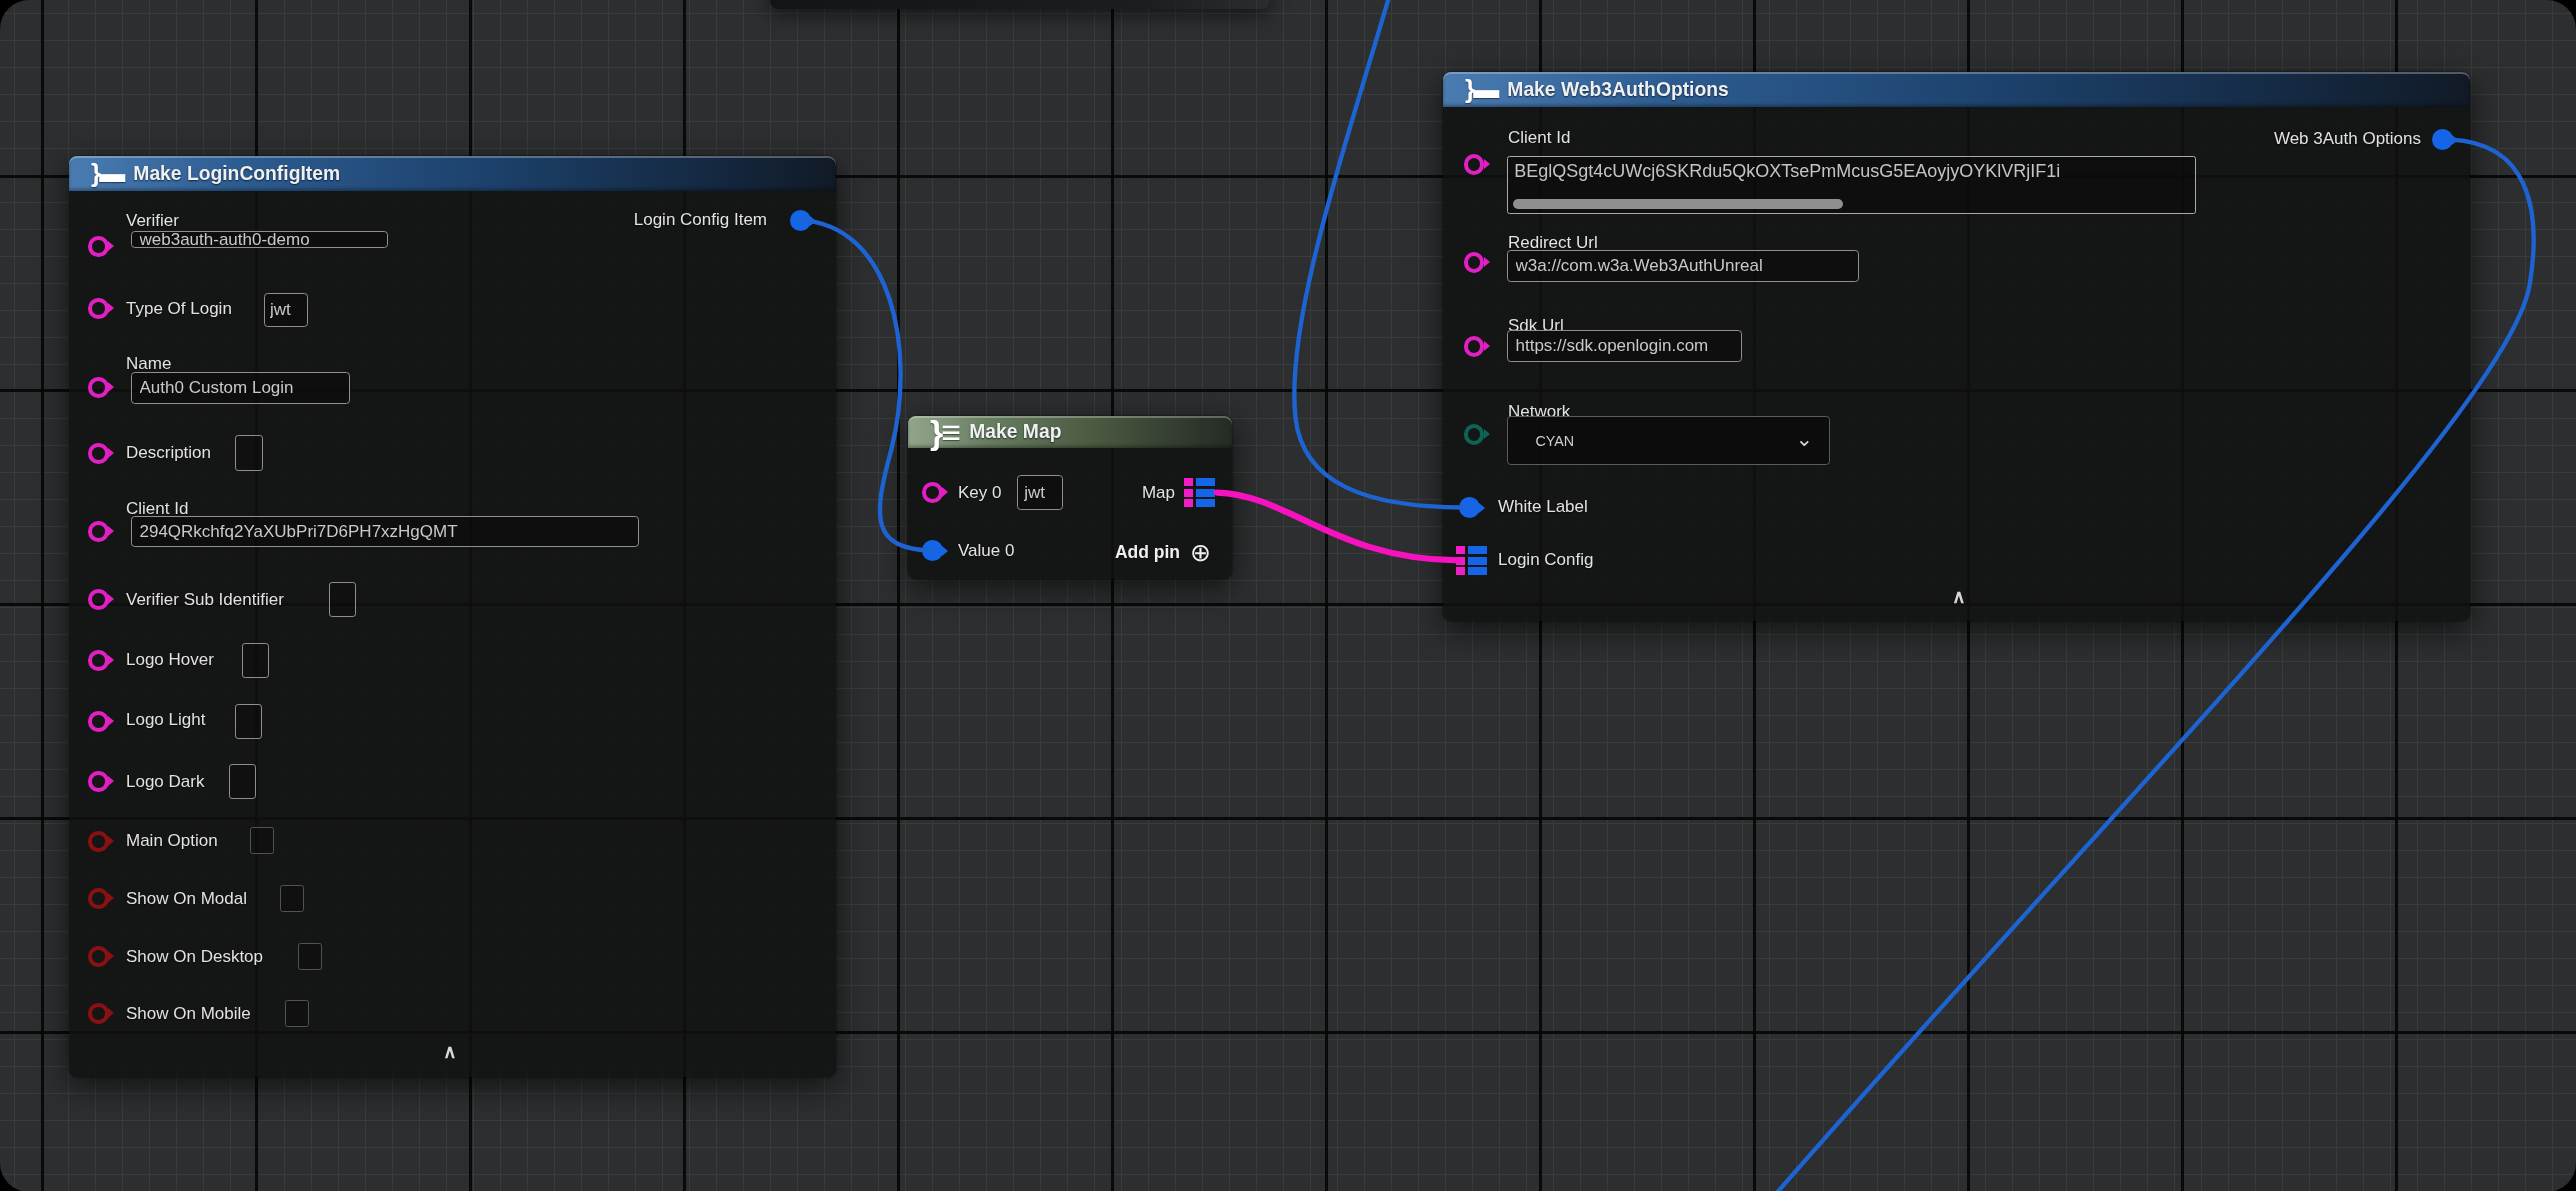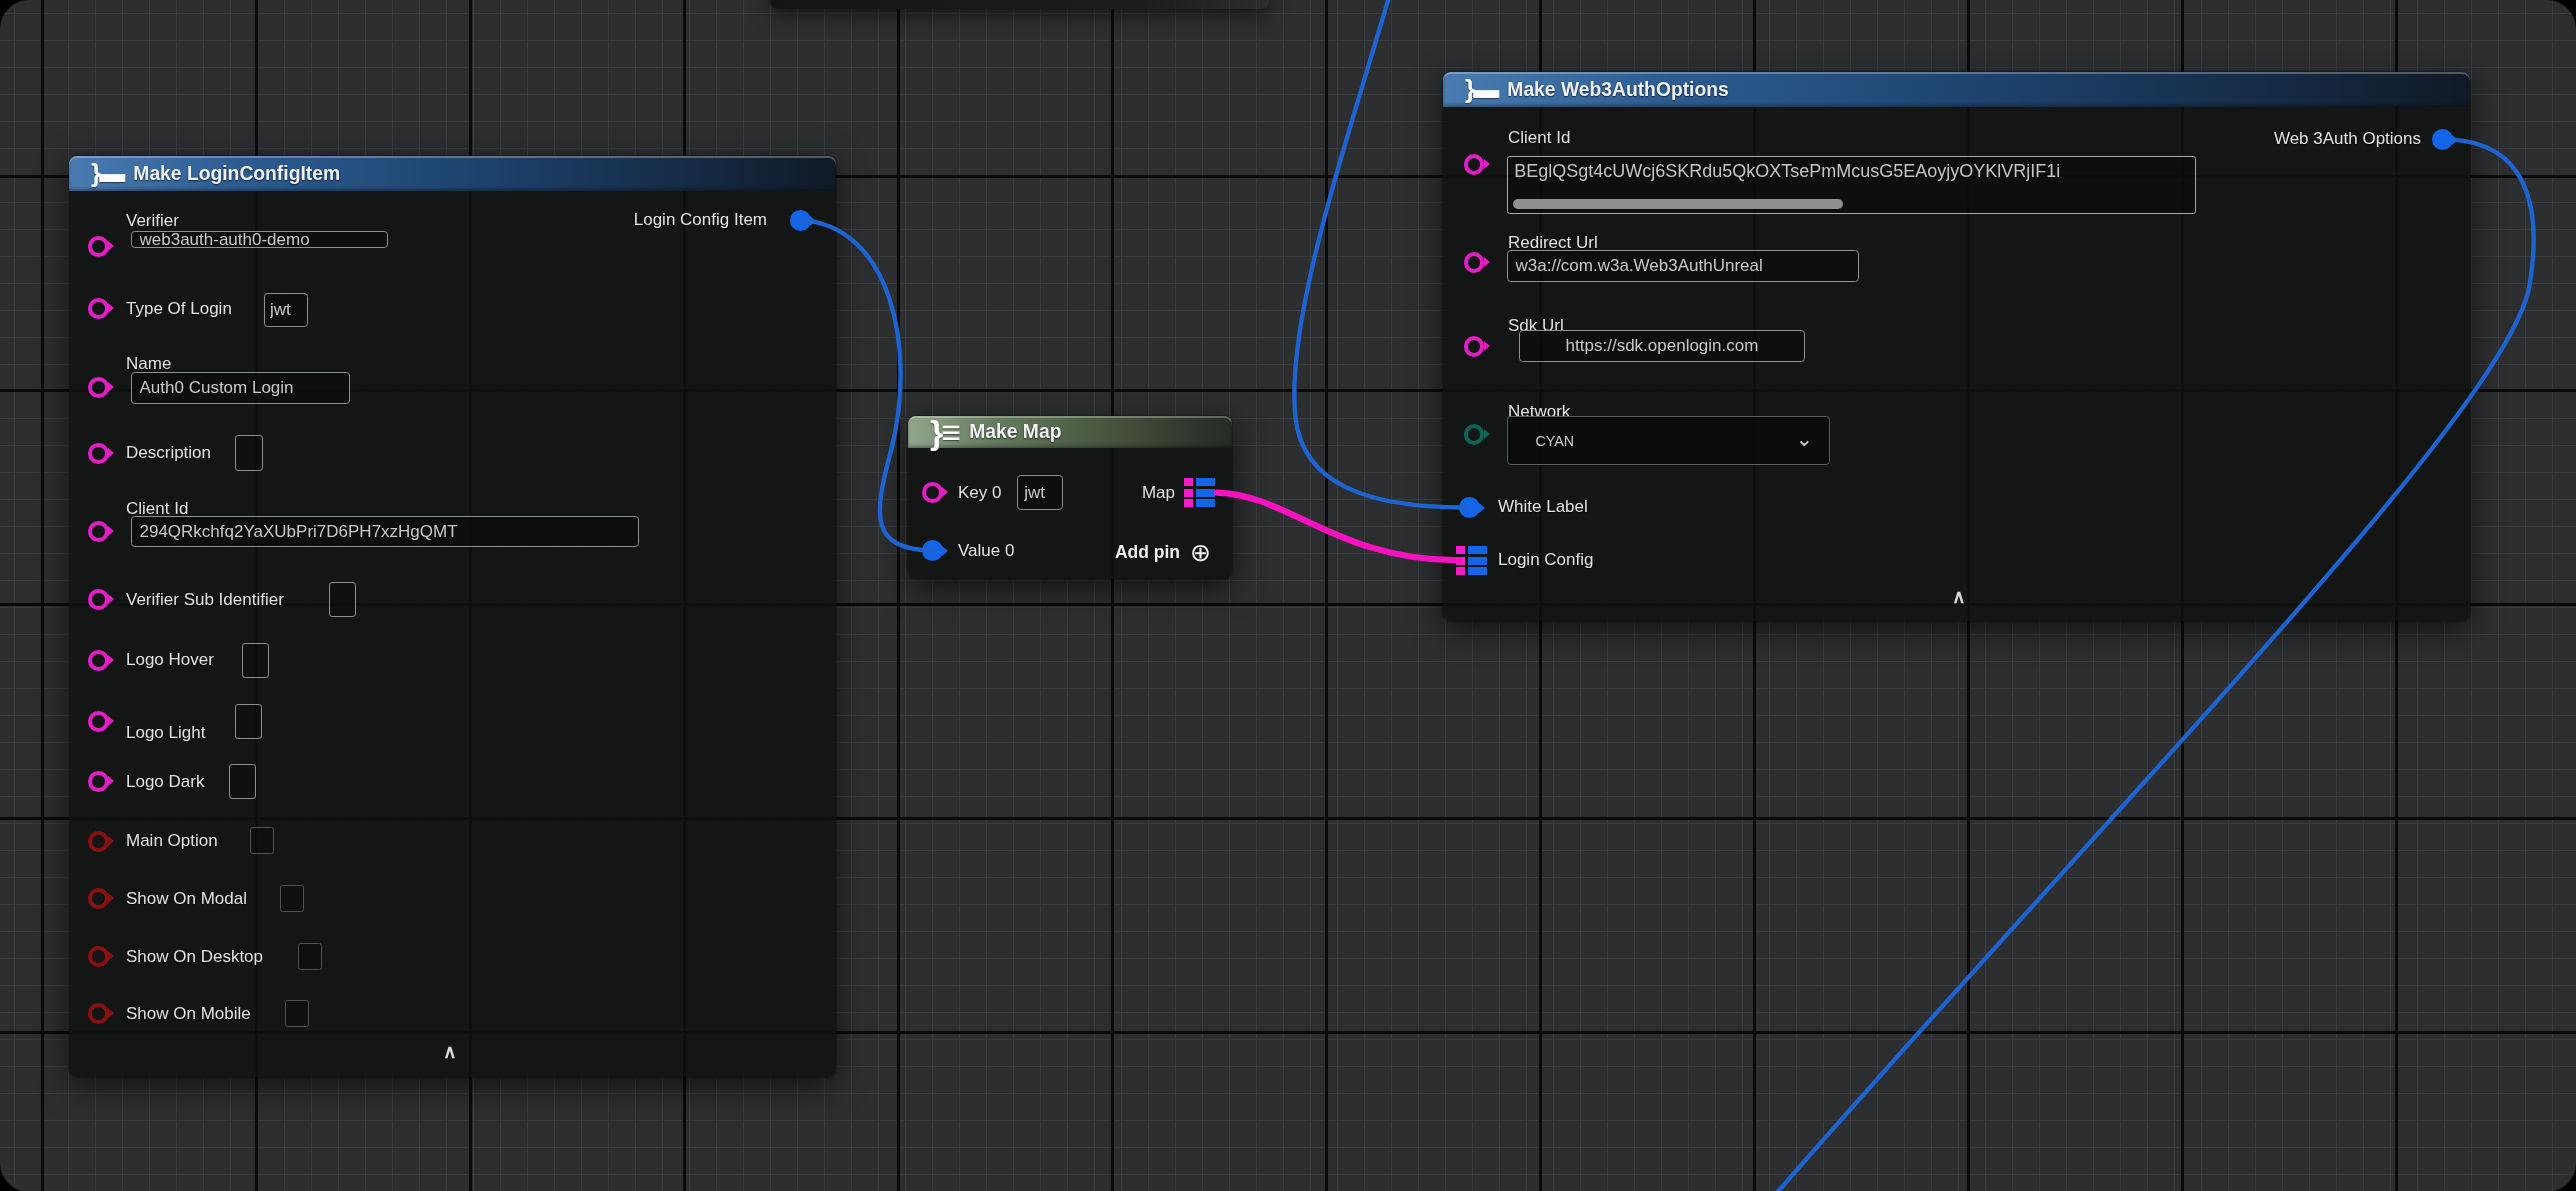--- a/index.html
+++ b/index.html
@@ -98,21 +98,21 @@
 
     <span class="pin" style="--c:#e21fc3;left:19.3px;top:433px"></span>
     <span class="lbl" style="left:57px;top:434px">Verifier Sub Identifier</span>
     <span class="ebox" style="left:260px;top:426px;width:27.4px;height:35px"></span>
 
     <span class="pin" style="--c:#e21fc3;left:19.3px;top:494px"></span>
     <span class="lbl" style="left:57px;top:494px">Logo Hover</span>
     <span class="ebox" style="left:173px;top:487px;width:27.4px;height:35px"></span>
 
     <span class="pin" style="--c:#e21fc3;left:19.3px;top:555px"></span>
-    <span class="lbl" style="left:57px;top:567px">Logo Light</span>
+    <span class="lbl" style="left:57px;top:554px">Logo Light</span>
     <span class="ebox" style="left:166px;top:548px;width:27.4px;height:35px"></span>
 
     <span class="pin" style="--c:#e21fc3;left:19.3px;top:615px"></span>
     <span class="lbl" style="left:57px;top:616px">Logo Dark</span>
     <span class="ebox" style="left:160px;top:608px;width:27.4px;height:35px"></span>
 
     <span class="pin" style="--c:#8a1113;left:19.3px;top:675px"></span>
     <span class="lbl" style="left:57px;top:675px">Main Option</span>
     <span class="cbox" style="left:181px;top:671px"></span>
 
@@ -175,21 +175,21 @@
 
     <span class="lbl" style="right:49px;top:57px;position:absolute">Web 3Auth Options</span>
     <span class="pin filled" style="--c:#1565e8;left:989px;top:57px"></span>
 
     <span class="lbl" style="left:65px;top:161px">Redirect Url</span>
     <span class="pin" style="--c:#e21fc3;left:20.6px;top:180px"></span>
     <input class="tfield" style="left: 64px; top: 178px; width: 352px; height: 32px;" value="w3a://com.w3a.Web3AuthUnreal">
 
     <span class="lbl" style="left:65px;top:244px">Sdk Url</span>
     <span class="pin" style="--c:#e21fc3;left:20.6px;top:264px"></span>
-    <input class="tfield" style="left: 76px; top: 258px; width: 286px; height: 32px; text-align: center;" value="https://sdk.openlogin.com">
+    <input class="tfield" style="left: 64px; top: 258px; width: 235px; height: 32px;" value="https://sdk.openlogin.com">
 
     <span class="lbl" style="left:65px;top:330px">Network</span>
     <span class="pin" style="--c:#0e6454;left:20.6px;top:352px"></span>
     <div class="dropdown" style="left:64px;top:344px;width:323px;height:49px">
       <span class="ddval">CYAN</span>
       <span class="icon-chevron-down"></span>
     </div>
 
     <span class="pin filled" style="--c:#1565e8;left:15.6px;top:425px"></span>
     <span class="lbl" style="left:55px;top:425px">White Label</span>

